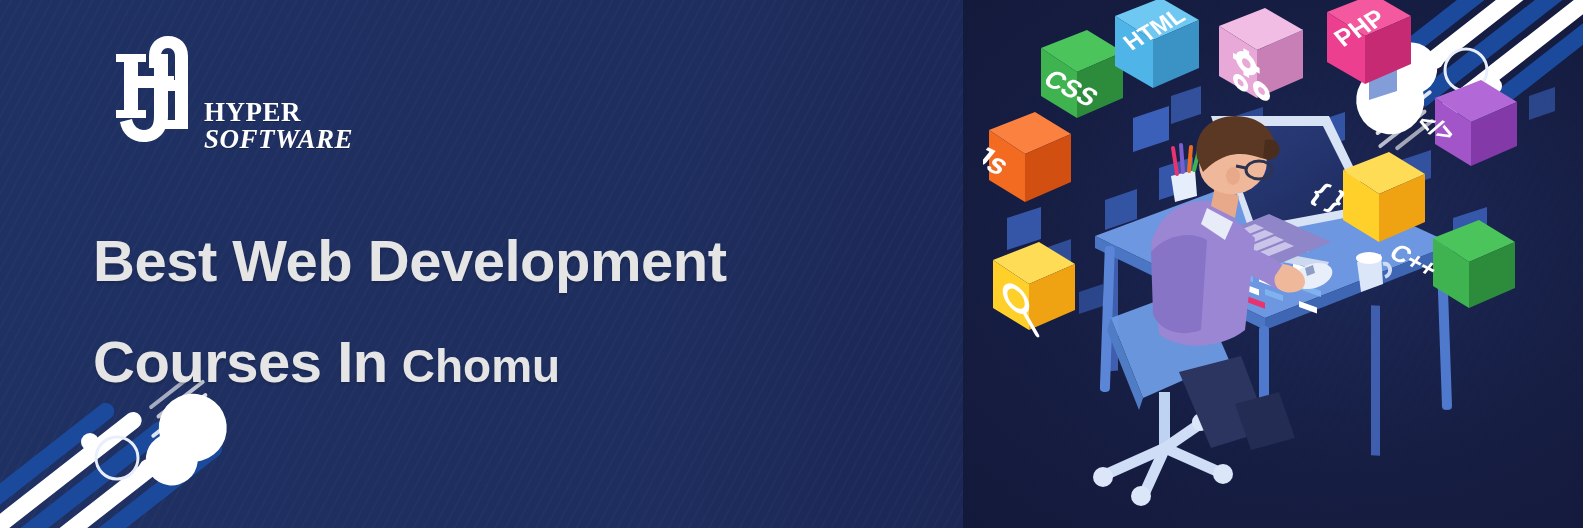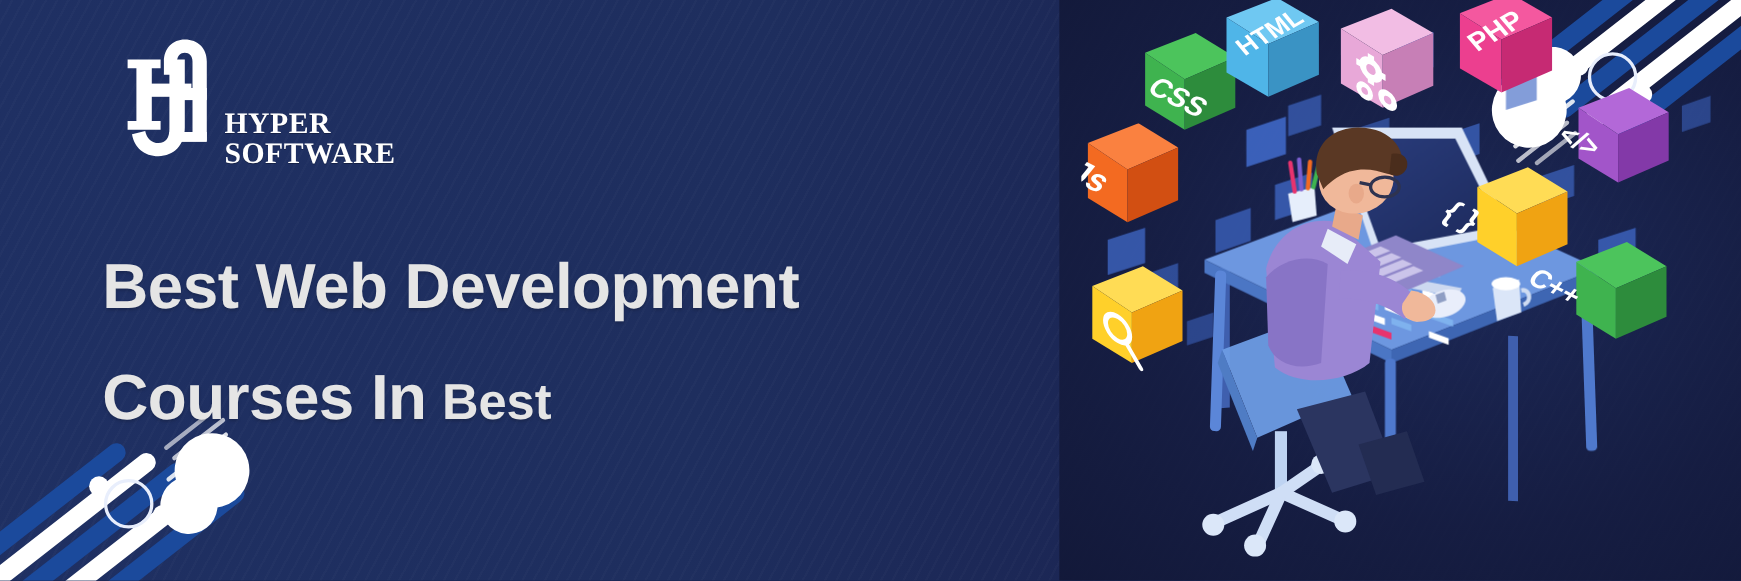--- a/index.html
+++ b/index.html
@@ -49,21 +49,21 @@
   }
   .logo-line{
     color:#ffffff;
     font-family:"Liberation Serif", serif;
     font-weight:700;
     letter-spacing:.5px;
     line-height:1.02;
     text-shadow:0 1px 0 rgba(0,0,0,.28);
   }
   .logo-line-1{font-size:27px;}
-  .logo-line-2{font-size:27px;}
+  .logo-line-2{font-size:27px;font-style:italic;}
 
   
   .headline{
     position:absolute;left:93px;top:232px;
     width:880px;
   }
   .headline-row{
     color:#e5e5e5;
     font-weight:700;
     font-size:58px;
@@ -156,21 +156,21 @@
     </div>
     <div class="logo-words">
       <div class="logo-line logo-line-1">HYPER</div>
       <div class="logo-line logo-line-2">SOFTWARE</div>
     </div>
   </div>
 
   <div class="headline">
     <div class="headline-row">Best Web Development</div>
     <div class="headline-row">
-      <span>Courses In</span><span class="headline-city">Best</span>
+      <span>Courses In</span><span class="headline-city">Chomu</span>
     </div>
   </div>
 
   <div class="illustration">
     <svg viewBox="0 0 600 528" xmlns="http://www.w3.org/2000/svg">
       <defs>
 
         <linearGradient id="scr" x1="0" y1="0" x2="1" y2="1">
           <stop offset="0" stop-color="#2a3d7d"></stop>
             <stop offset="1" stop-color="#1d2a5c"></stop>

